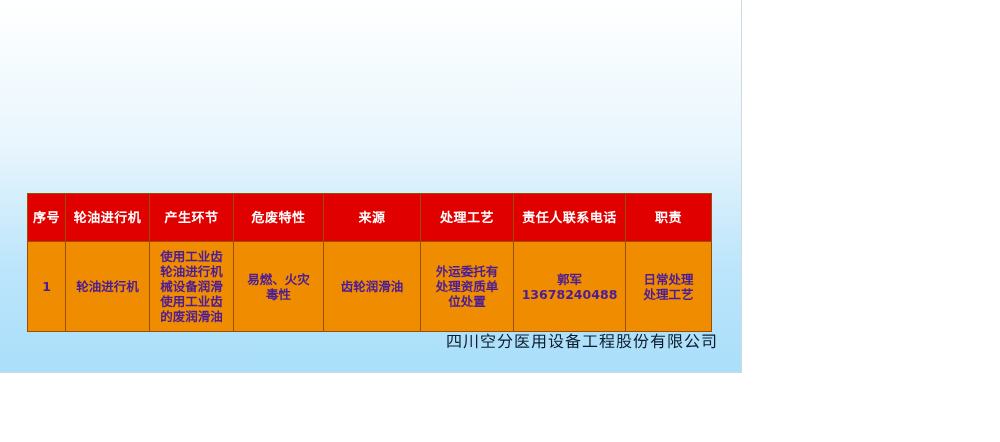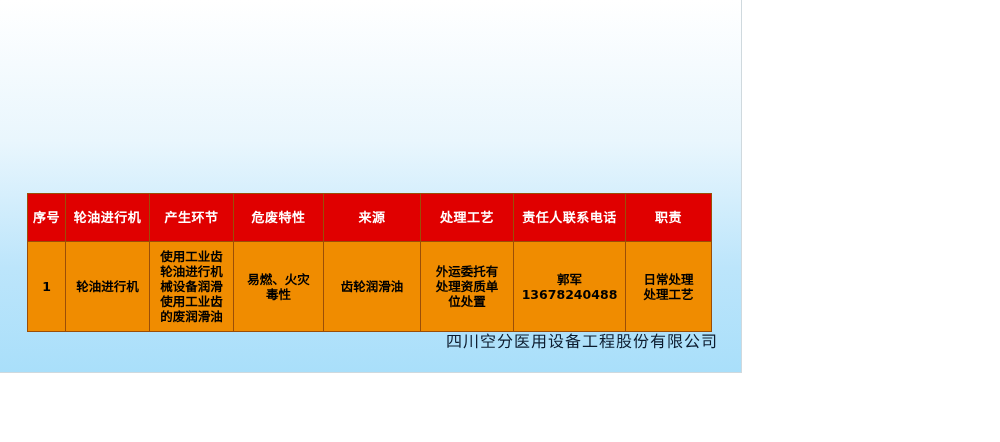--- a/index.html
+++ b/index.html
@@ -93,21 +93,21 @@
     background: #e00000;
     color: #ffffff;
     font-size: 13px;
     font-weight: bold;
     height: 33px;
     line-height: 16px;
     letter-spacing: .5px;
   }
   #hw-table tbody td {
     background: #f08c00;
-    color: #000000;
+    color: #4c1d95;
     font-size: 12.5px;
     font-weight: bold;
     line-height: 15px;
     height: 74px;
   }
   td.num { font-size: 14px; }
   td.multi { line-height: 14px; letter-spacing: 0; }
   .cell-line { display: block; }
 
   

